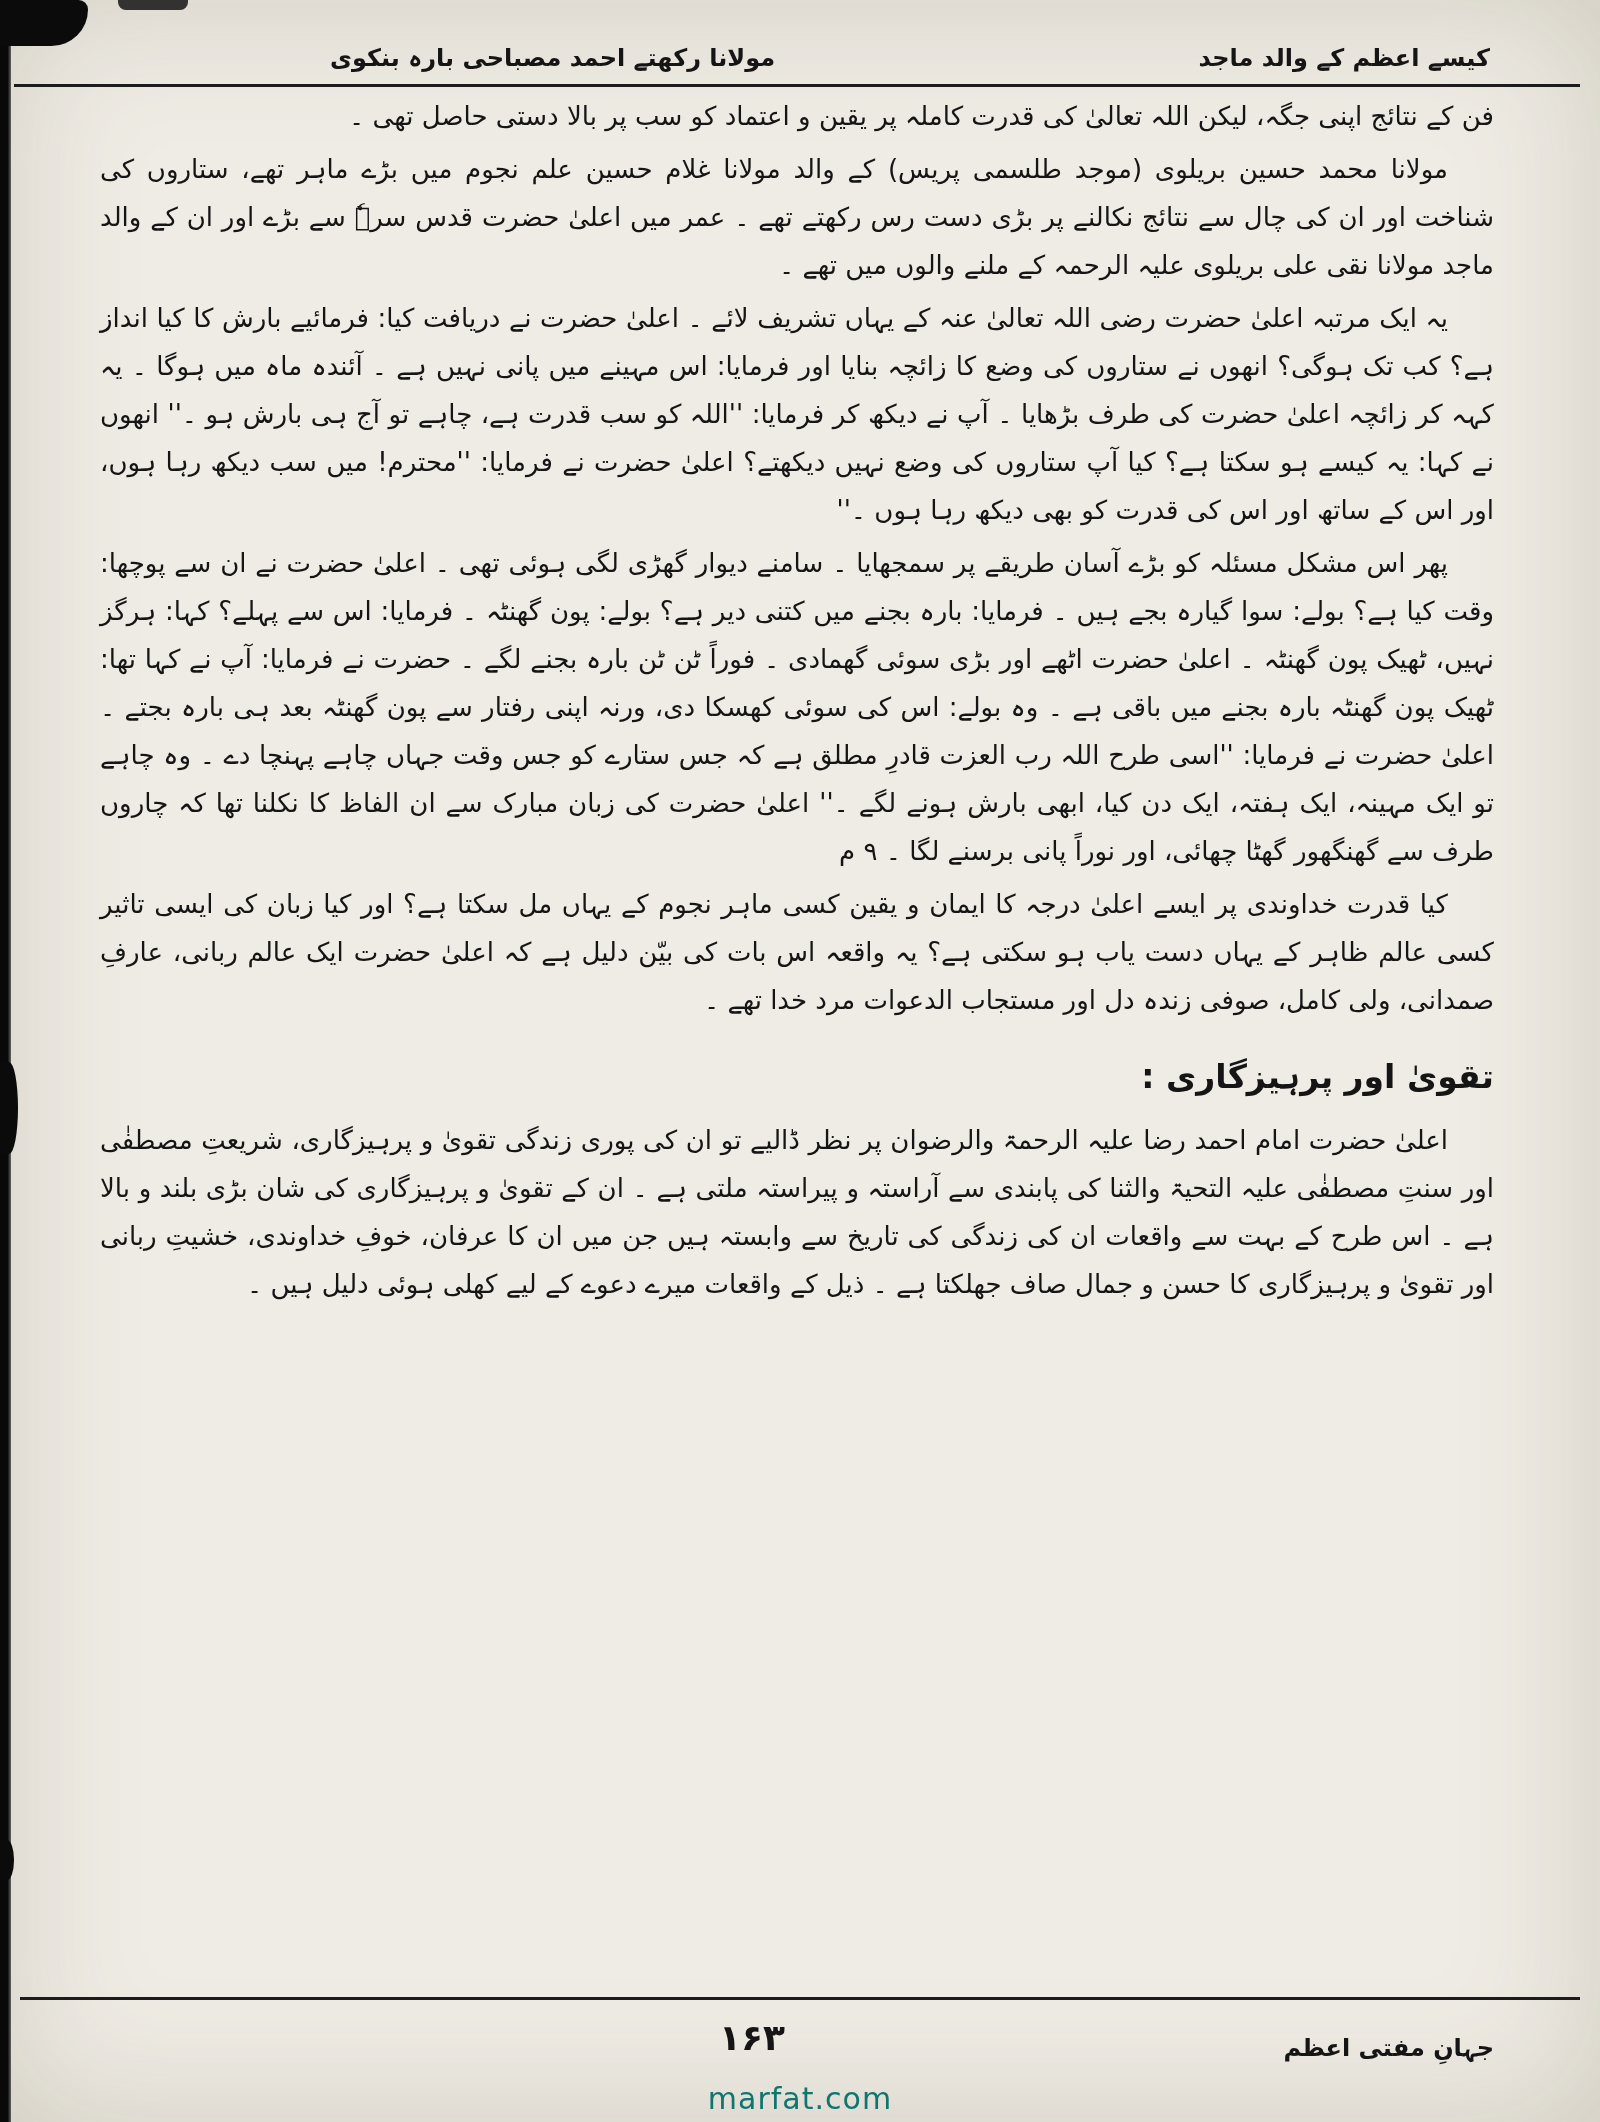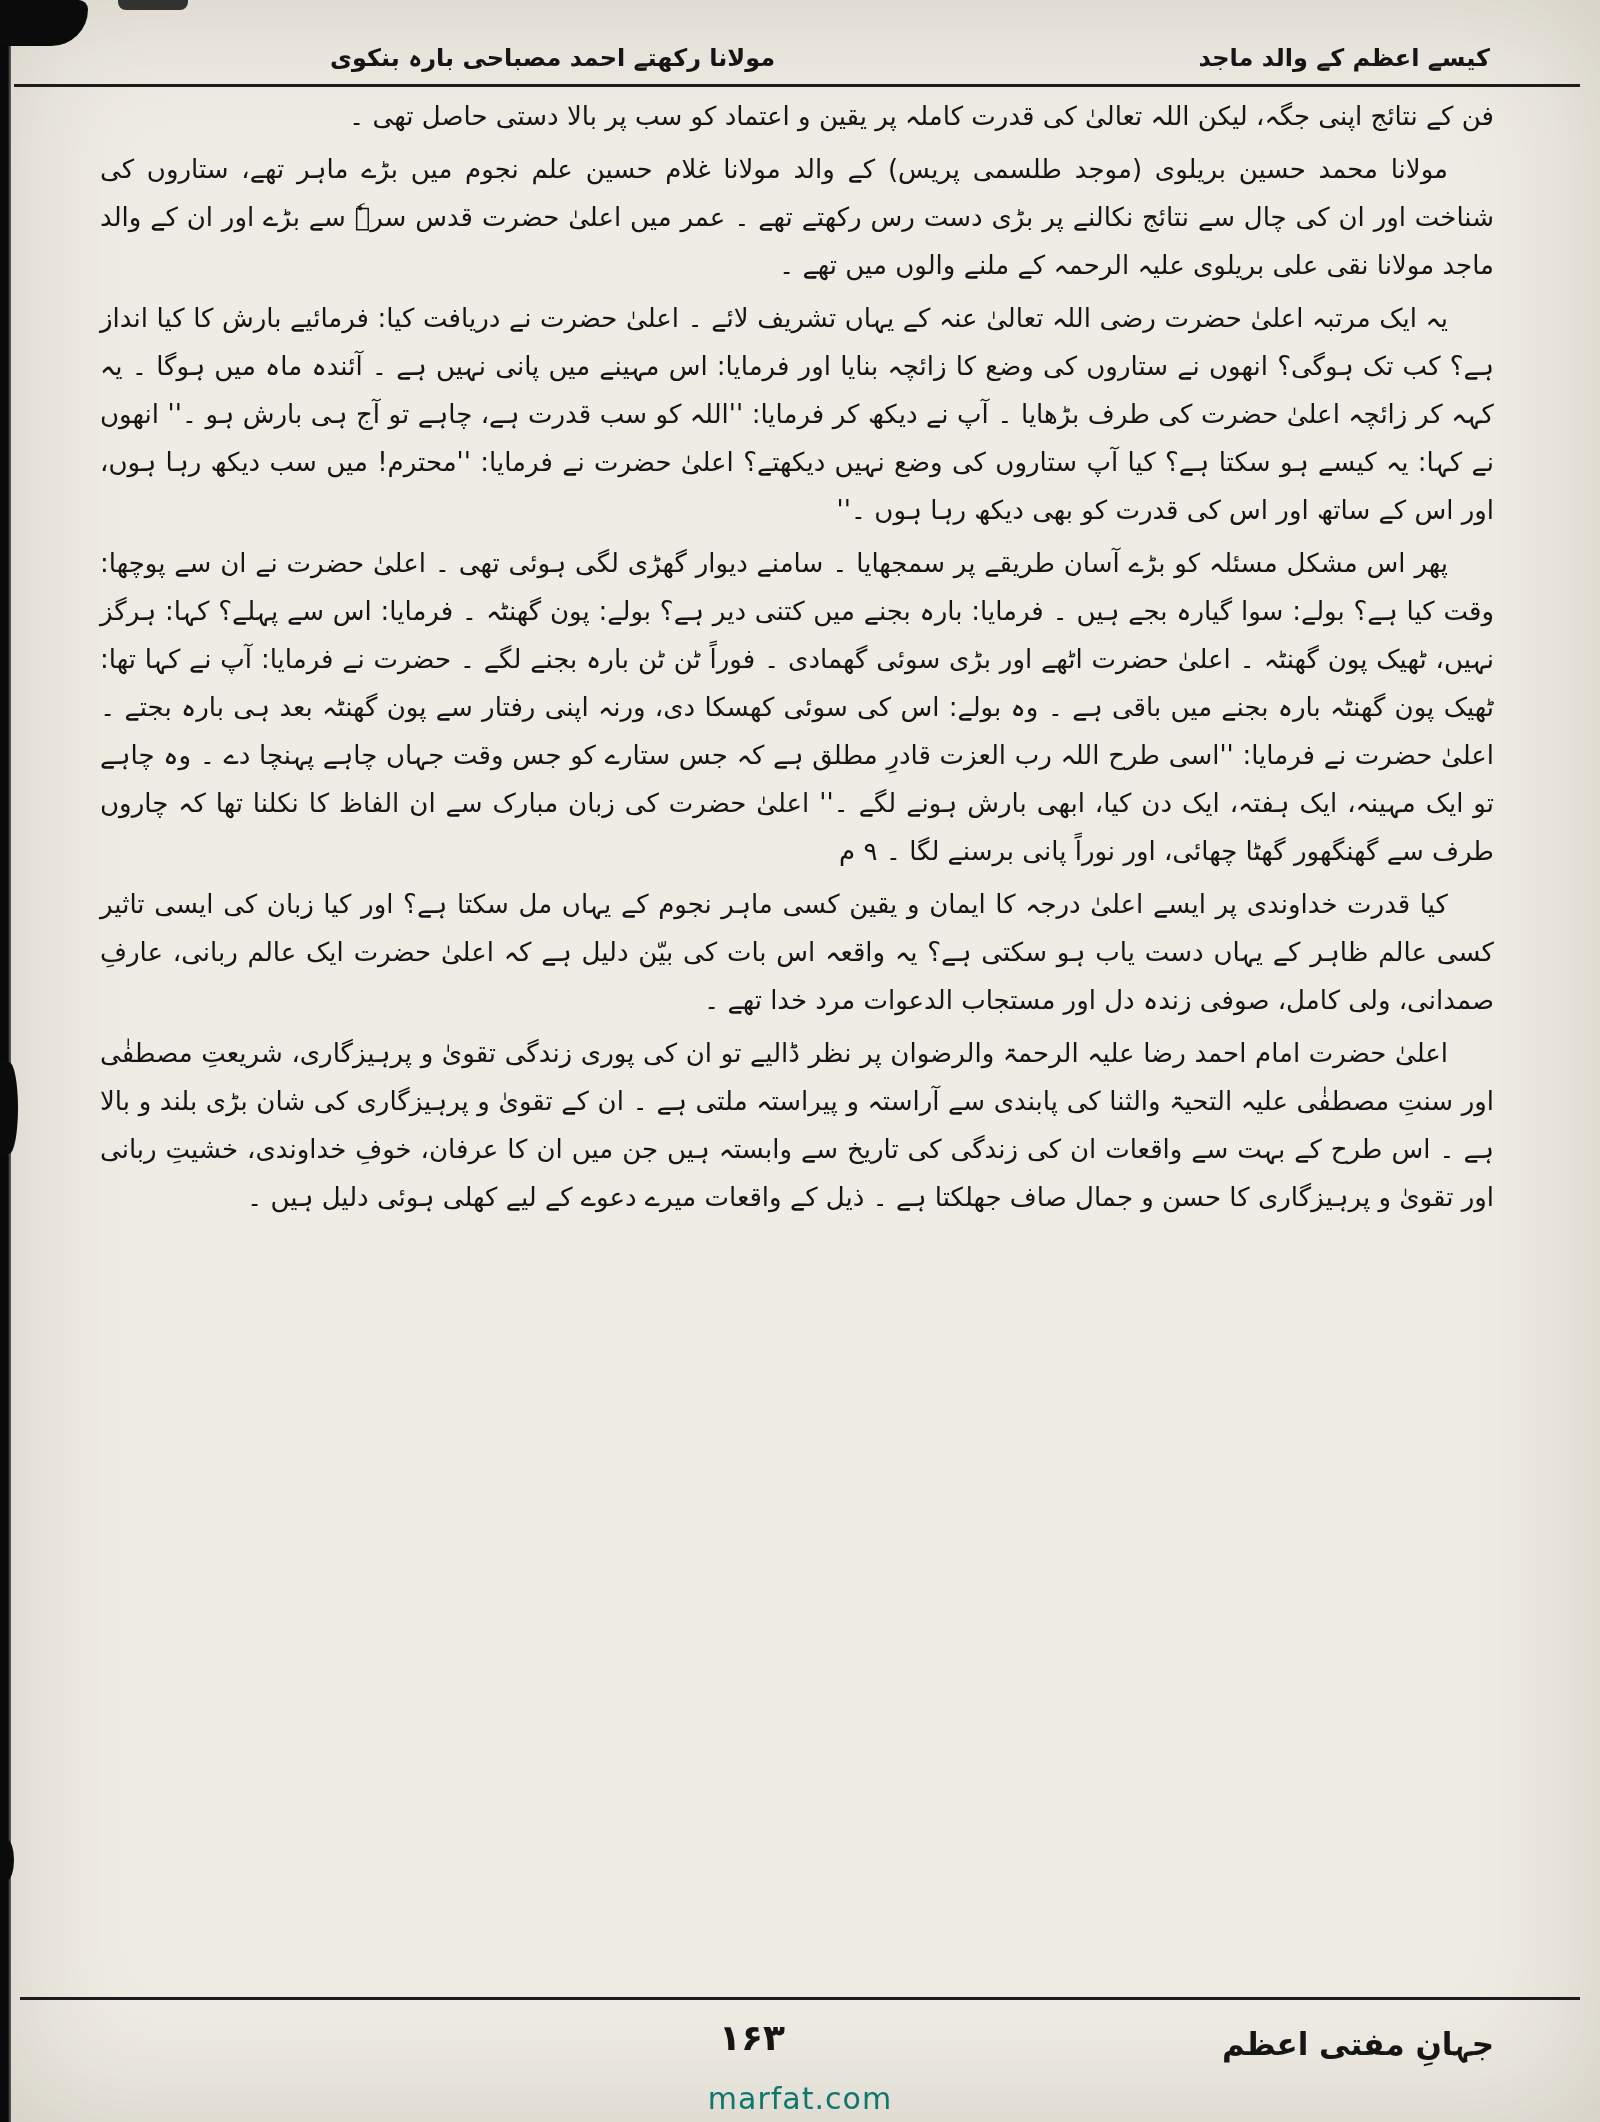--- a/index.html
+++ b/index.html
@@ -63,21 +63,21 @@
     bottom: 122px;
     left: 20px;
     right: 20px;
     border: none;
     border-top: 3px solid #1b1b1b;
   }
   .book-title {
     position: absolute;
     bottom: 60px;
     right: 106px;
-    font-size: 31px;
+    font-size: 24px;
     font-weight: bold;
     direction: rtl;
   }
   .page-number {
     position: absolute;
     bottom: 64px;
     left: 47%;
     transform: translateX(-50%);
     font-size: 36px;
     font-weight: bold;
@@ -149,20 +149,21 @@
     </header>
 
     <hr class="rule">
 
     <main class="textblock">
       <p class="continuation">فن کے نتائج اپنی جگہ، لیکن اللہ تعالیٰ کی قدرت کاملہ پر یقین و اعتماد کو سب پر بالا دستی حاصل تھی ۔</p>
       <p>مولانا محمد حسین بریلوی (موجد طلسمی پریس) کے والد مولانا غلام حسین علم نجوم میں بڑے ماہر تھے، ستاروں کی شناخت اور ان کی چال سے نتائج نکالنے پر بڑی دست رس رکھتے تھے ۔ عمر میں اعلیٰ حضرت قدس سرہٗ سے بڑے اور ان کے والد ماجد مولانا نقی علی بریلوی علیہ الرحمہ کے ملنے والوں میں تھے ۔</p>
       <p>یہ ایک مرتبہ اعلیٰ حضرت رضی اللہ تعالیٰ عنہ کے یہاں تشریف لائے ۔ اعلیٰ حضرت نے دریافت کیا: فرمائیے بارش کا کیا انداز ہے؟ کب تک ہوگی؟ انھوں نے ستاروں کی وضع کا زائچہ بنایا اور فرمایا: اس مہینے میں پانی نہیں ہے ۔ آئندہ ماہ میں ہوگا ۔ یہ کہہ کر زائچہ اعلیٰ حضرت کی طرف بڑھایا ۔ آپ نے دیکھ کر فرمایا: ''اللہ کو سب قدرت ہے، چاہے تو آج ہی بارش ہو ۔'' انھوں نے کہا: یہ کیسے ہو سکتا ہے؟ کیا آپ ستاروں کی وضع نہیں دیکھتے؟ اعلیٰ حضرت نے فرمایا: ''محترم! میں سب دیکھ رہا ہوں، اور اس کے ساتھ اور اس کی قدرت کو بھی دیکھ رہا ہوں ۔''</p>
       <p>پھر اس مشکل مسئلہ کو بڑے آسان طریقے پر سمجھایا ۔ سامنے دیوار گھڑی لگی ہوئی تھی ۔ اعلیٰ حضرت نے ان سے پوچھا: وقت کیا ہے؟ بولے: سوا گیارہ بجے ہیں ۔ فرمایا: بارہ بجنے میں کتنی دیر ہے؟ بولے: پون گھنٹہ ۔ فرمایا: اس سے پہلے؟ کہا: ہرگز نہیں، ٹھیک پون گھنٹہ ۔ اعلیٰ حضرت اٹھے اور بڑی سوئی گھمادی ۔ فوراً ٹن ٹن بارہ بجنے لگے ۔ حضرت نے فرمایا: آپ نے کہا تھا: ٹھیک پون گھنٹہ بارہ بجنے میں باقی ہے ۔ وہ بولے: اس کی سوئی کھسکا دی، ورنہ اپنی رفتار سے پون گھنٹہ بعد ہی بارہ بجتے ۔ اعلیٰ حضرت نے فرمایا: ''اسی طرح اللہ رب العزت قادرِ مطلق ہے کہ جس ستارے کو جس وقت جہاں چاہے پہنچا دے ۔ وہ چاہے تو ایک مہینہ، ایک ہفتہ، ایک دن کیا، ابھی بارش ہونے لگے ۔'' اعلیٰ حضرت کی زبان مبارک سے ان الفاظ کا نکلنا تھا کہ چاروں طرف سے گھنگھور گھٹا چھائی، اور نوراً پانی برسنے لگا ۔ ۹ م</p>
       <p>کیا قدرت خداوندی پر ایسے اعلیٰ درجہ کا ایمان و یقین کسی ماہر نجوم کے یہاں مل سکتا ہے؟ اور کیا زبان کی ایسی تاثیر کسی عالم ظاہر کے یہاں دست یاب ہو سکتی ہے؟ یہ واقعہ اس بات کی بیّن دلیل ہے کہ اعلیٰ حضرت ایک عالم ربانی، عارفِ صمدانی، ولی کامل، صوفی زندہ دل اور مستجاب الدعوات مرد خدا تھے ۔</p>
+      <h2 class="section-heading">تقویٰ اور پرہیزگاری :</h2>
       <p>اعلیٰ حضرت امام احمد رضا علیہ الرحمۃ والرضوان پر نظر ڈالیے تو ان کی پوری زندگی تقویٰ و پرہیزگاری، شریعتِ مصطفٰی اور سنتِ مصطفٰی علیہ التحیۃ والثنا کی پابندی سے آراستہ و پیراستہ ملتی ہے ۔ ان کے تقویٰ و پرہیزگاری کی شان بڑی بلند و بالا ہے ۔ اس طرح کے بہت سے واقعات ان کی زندگی کی تاریخ سے وابستہ ہیں جن میں ان کا عرفان، خوفِ خداوندی، خشیتِ ربانی اور تقویٰ و پرہیزگاری کا حسن و جمال صاف جھلکتا ہے ۔ ذیل کے واقعات میرے دعوے کے لیے کھلی ہوئی دلیل ہیں ۔</p>
     </main>
 
   </div>
 
   <hr class="footrule">
   <div class="book-title">جہانِ مفتی اعظم</div>
   <div class="page-number">۱۶۳</div>
   <div class="watermark">marfat.com</div>
 

